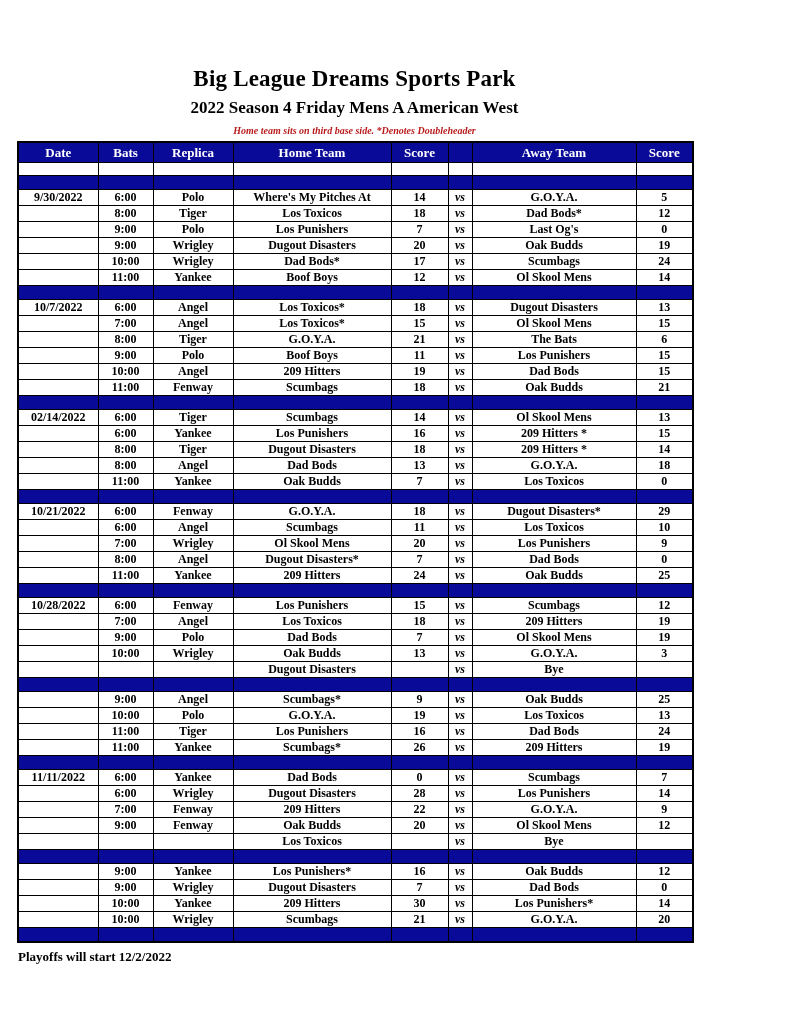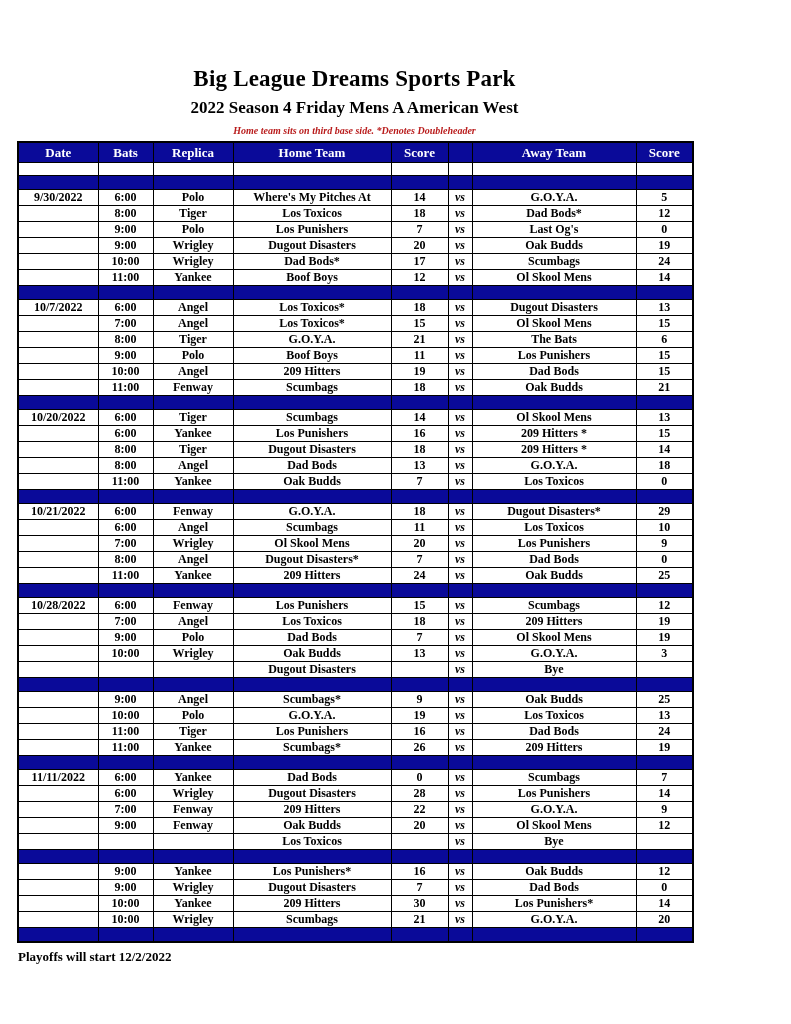--- a/index.html
+++ b/index.html
@@ -225,21 +225,21 @@
           <td class=""></td>
           <td class=""></td>
           <td class=""></td>
           <td class=""></td>
           <td class=""></td>
           <td class=""></td>
           <td class=""></td>
           <td class=""></td>
         </tr>
         <tr class="game-row">
-          <td class="date">10/20/2022</td>
+          <td class="date">02/14/2022</td>
           <td class="time">6:00</td>
           <td class="repl">Tiger</td>
           <td class="team win">Scumbags</td>
           <td class="score win">14</td>
           <td class="vs">vs</td>
           <td class="team">Ol Skool Mens</td>
           <td class="score">13</td>
         </tr>
         <tr class="game-row">
           <td class="date"></td>

